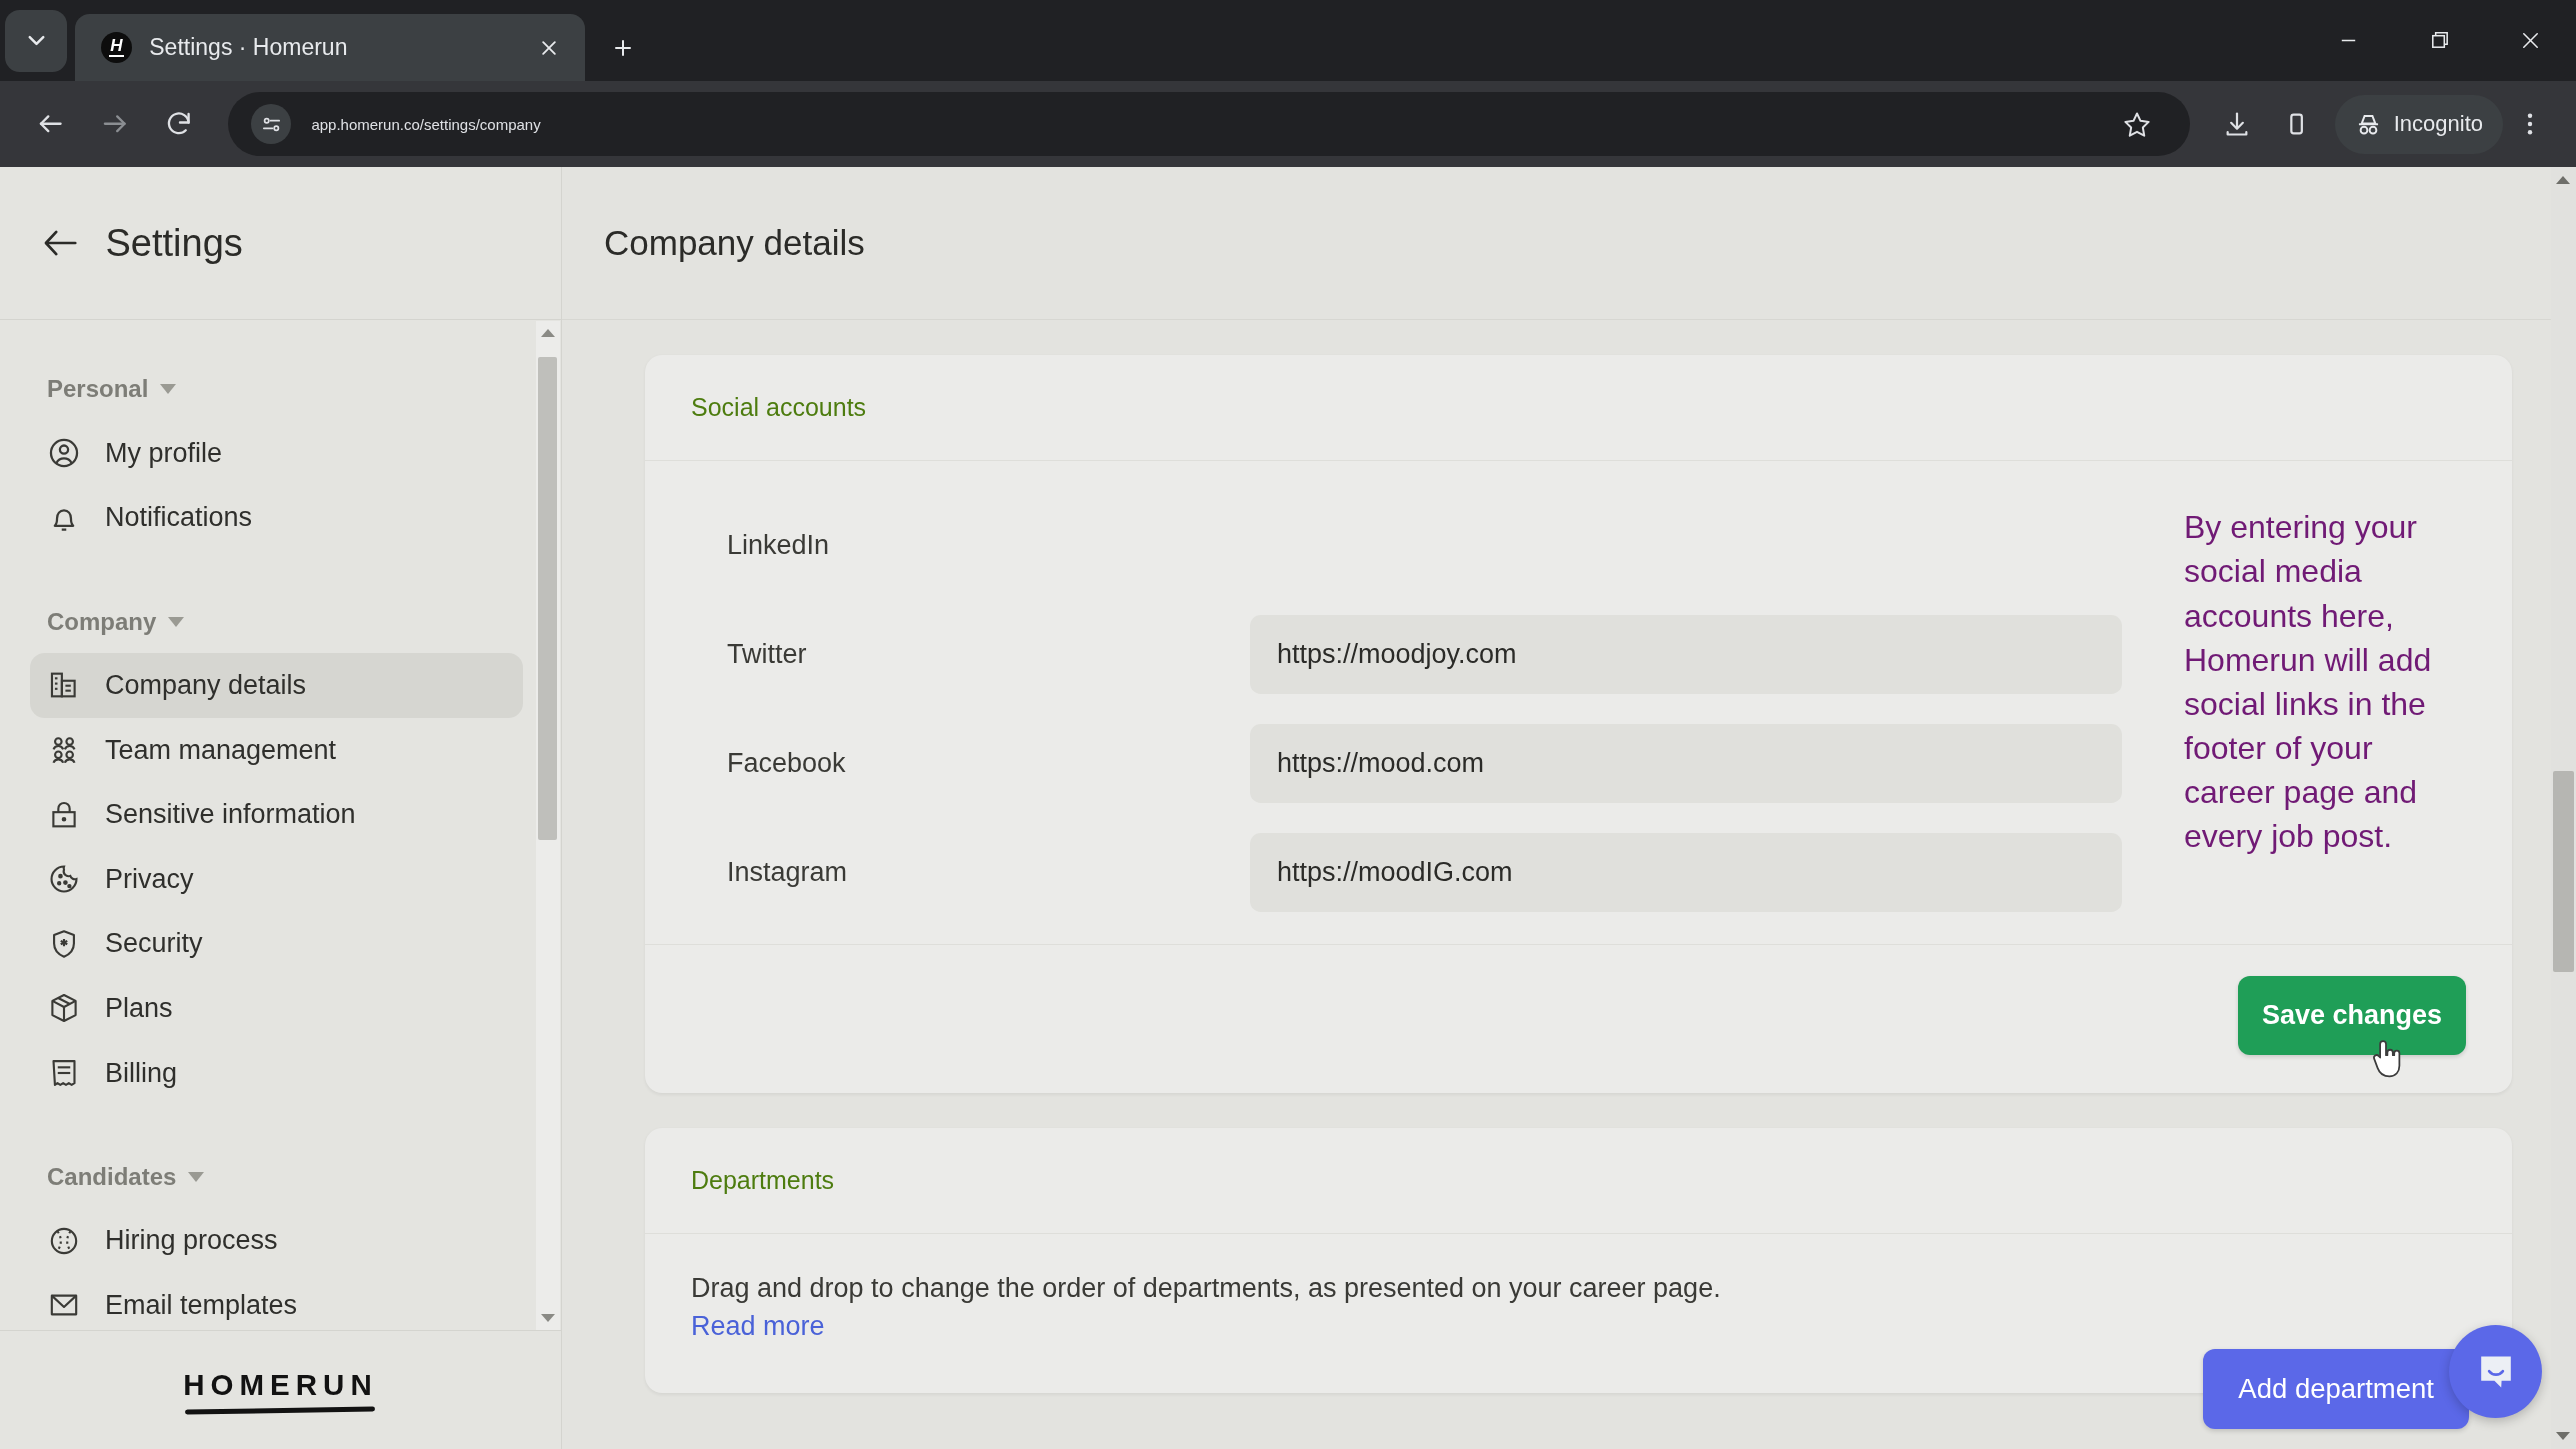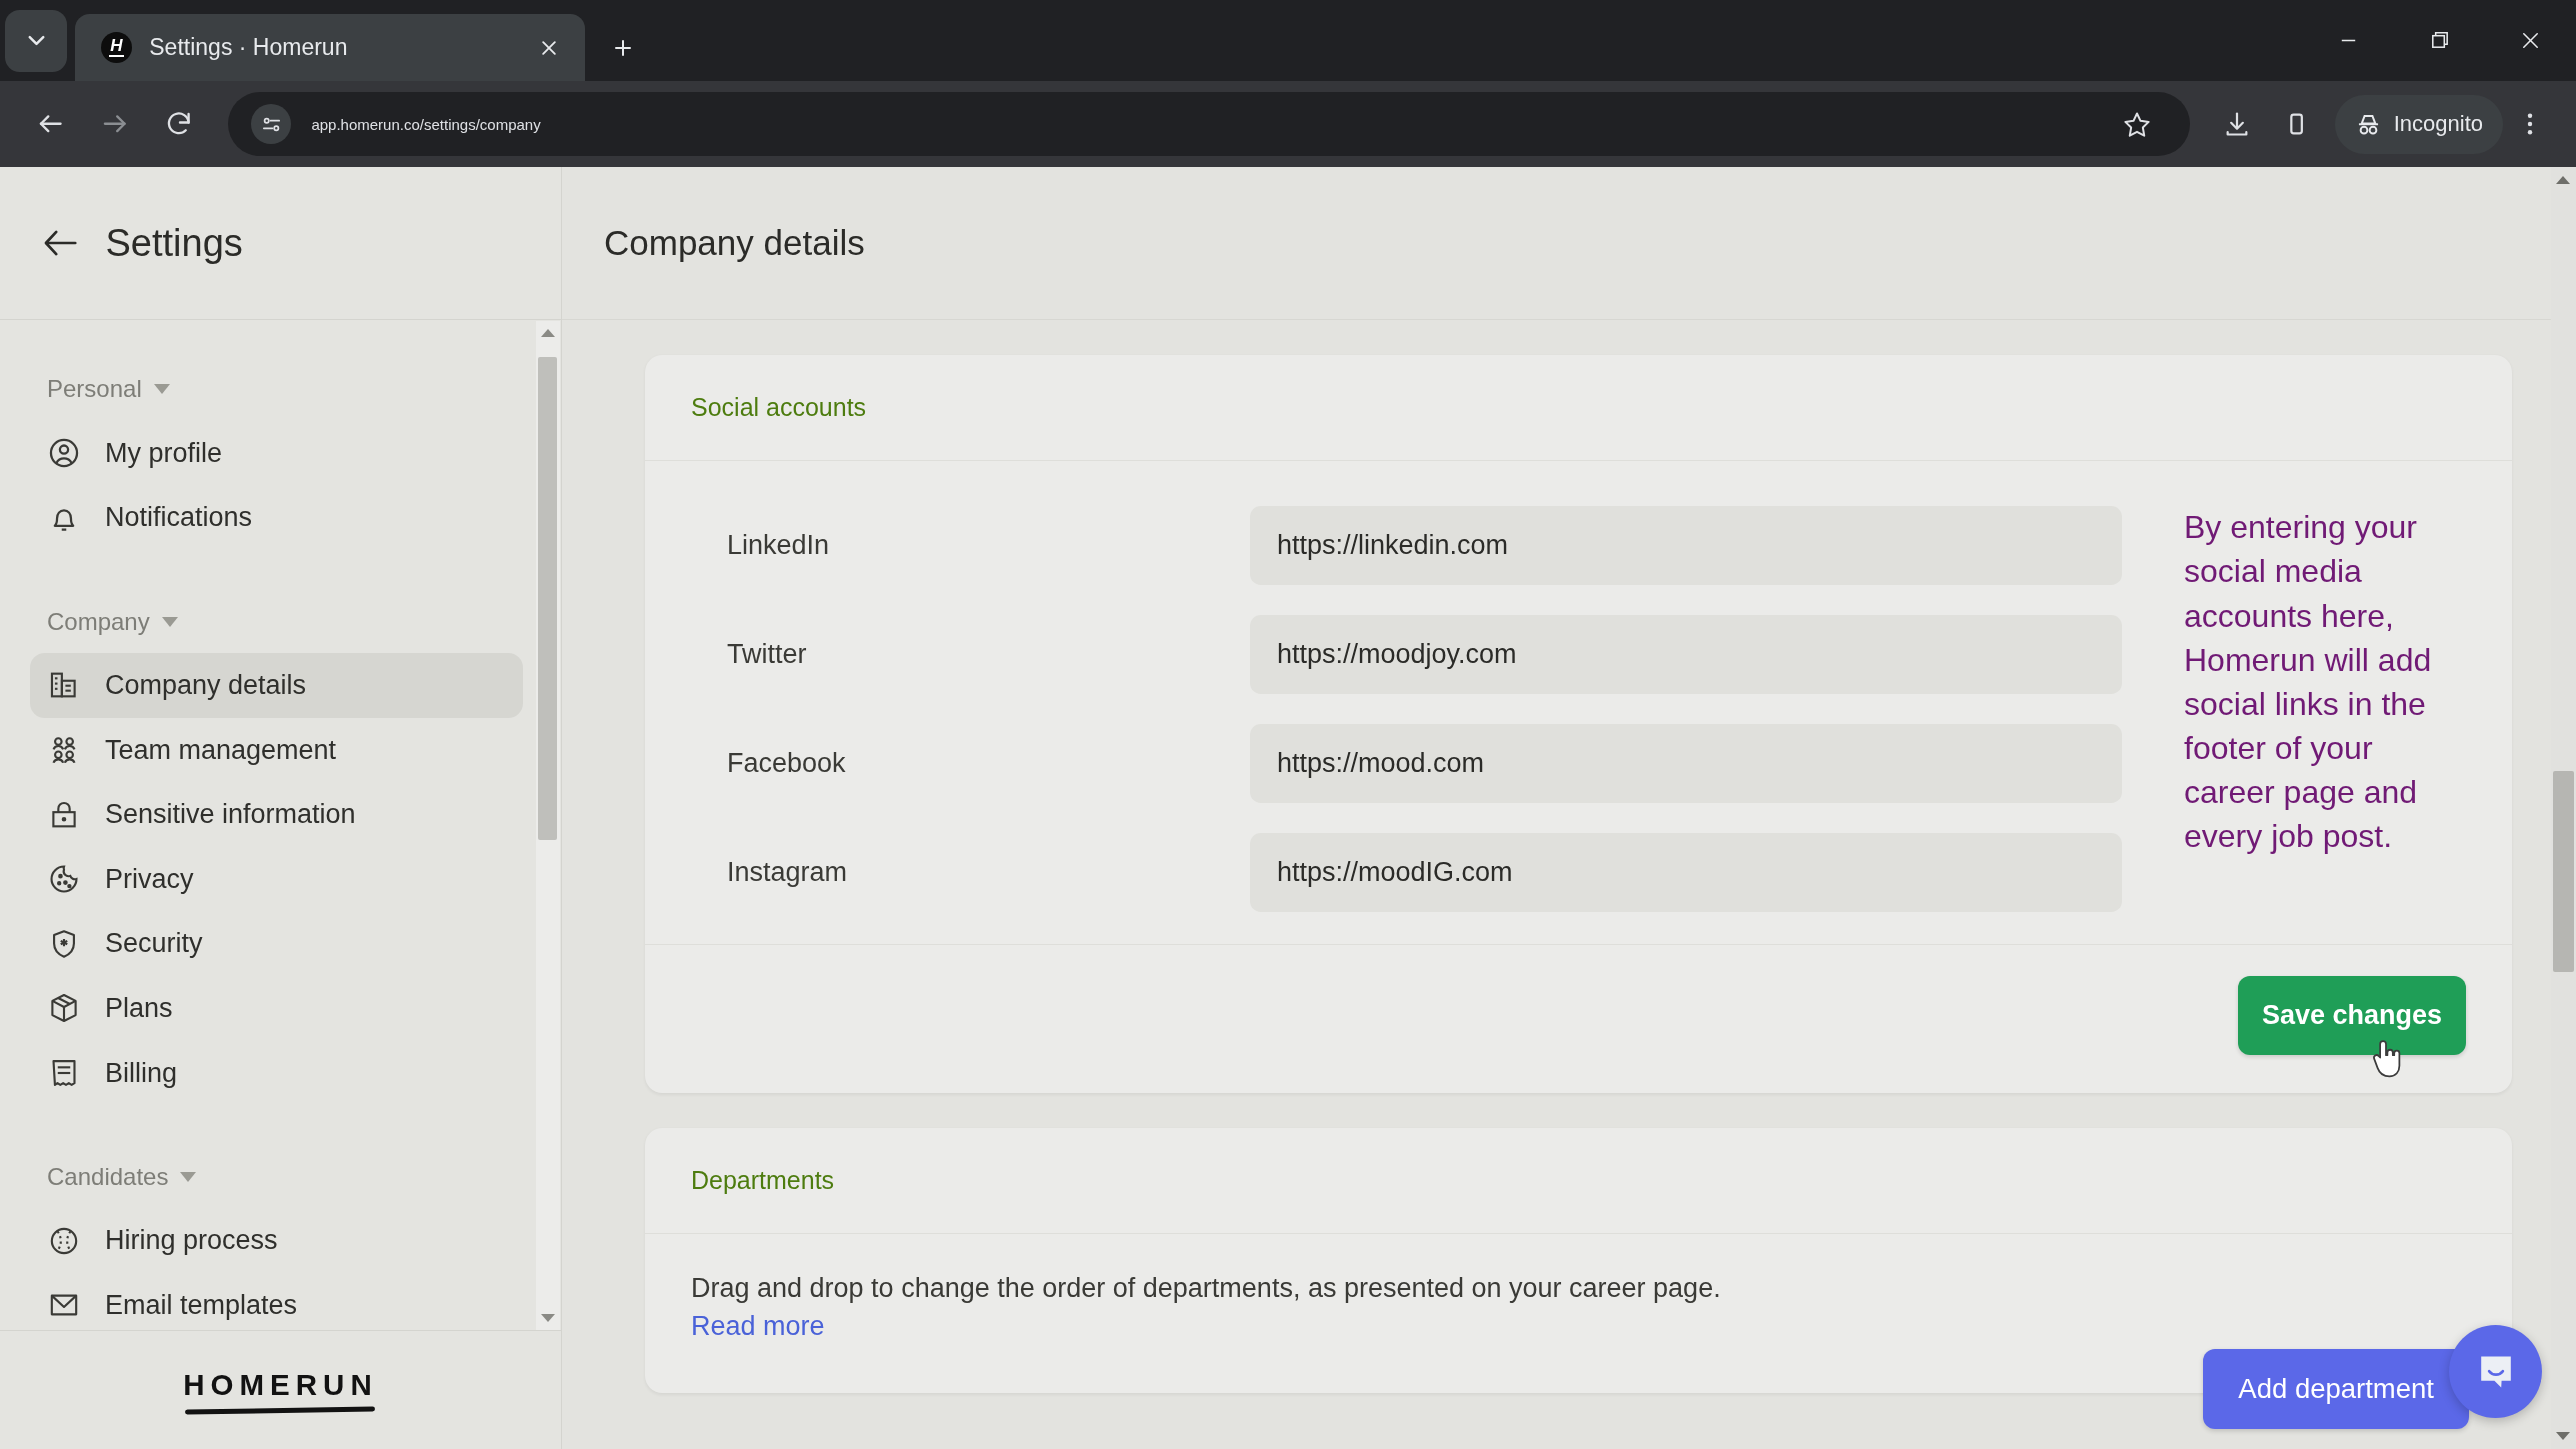--- a/index.html
+++ b/index.html
@@ -91,21 +91,21 @@
     gap: 25.5px; padding-left: 42px; border-bottom: 1.3px solid #d4d4cf;
   }
   .sbhead .backarrow { width: 38px; height: 38px; flex: 0 0 38px; }
   .sbhead .backarrow svg { width: 38px; height: 38px; }
   .sbhead h1 { font-size: 38px; font-weight: 400; color: #2b2b28; }
 
   .sbscroll { flex: 1; position: relative; overflow: hidden; padding-top: 38px; }
   .sbgroup { margin-bottom: 5.4px; }
   .sbgrouplabel {
     display: flex; align-items: center; gap: 12px;
-    padding: 17.4px 0 17.4px 47px; font-size: 24px; color: #7d7d77;
+    padding: 17.4px 0 17.4px 47px; font-size: 24px; color: #7d7d77; font-weight: bold;
   }
   .caret { width: 0; height: 0; border-left: 8.7px solid transparent;
     border-right: 8.7px solid transparent; border-top: 10px solid #9a9a93; }
   .sbitem {
     display: flex; align-items: center; gap: 23px;
     margin: 0 38px 0 29.5px; padding: 14.8px 0 14.8px 17.4px;
     border-radius: 14.8px; color: #2f2f2c; font-size: 27px;
   }
   .sbitem.active { background: #d6d6d1; }
   .sbicon { width: 35px; height: 35px; flex: 0 0 35px; display:flex; align-items:center; justify-content:center; }
@@ -502,21 +502,20 @@
       <div class="maincontent">
 
         <div class="card">
           <div class="cardhead">
             <h3>Social accounts</h3>
           </div>
           <div class="cardbody">
             <div class="fields">
               <div class="frow">
                 <div class="flabel">LinkedIn</div>
-                <div class="finput">https://linkedin.com</div>
               </div>
               <div class="frow">
                 <div class="flabel">Twitter</div>
                 <div class="finput">https://moodjoy.com</div>
               </div>
               <div class="frow">
                 <div class="flabel">Facebook</div>
                 <div class="finput">https://mood.com</div>
               </div>
               <div class="frow">

